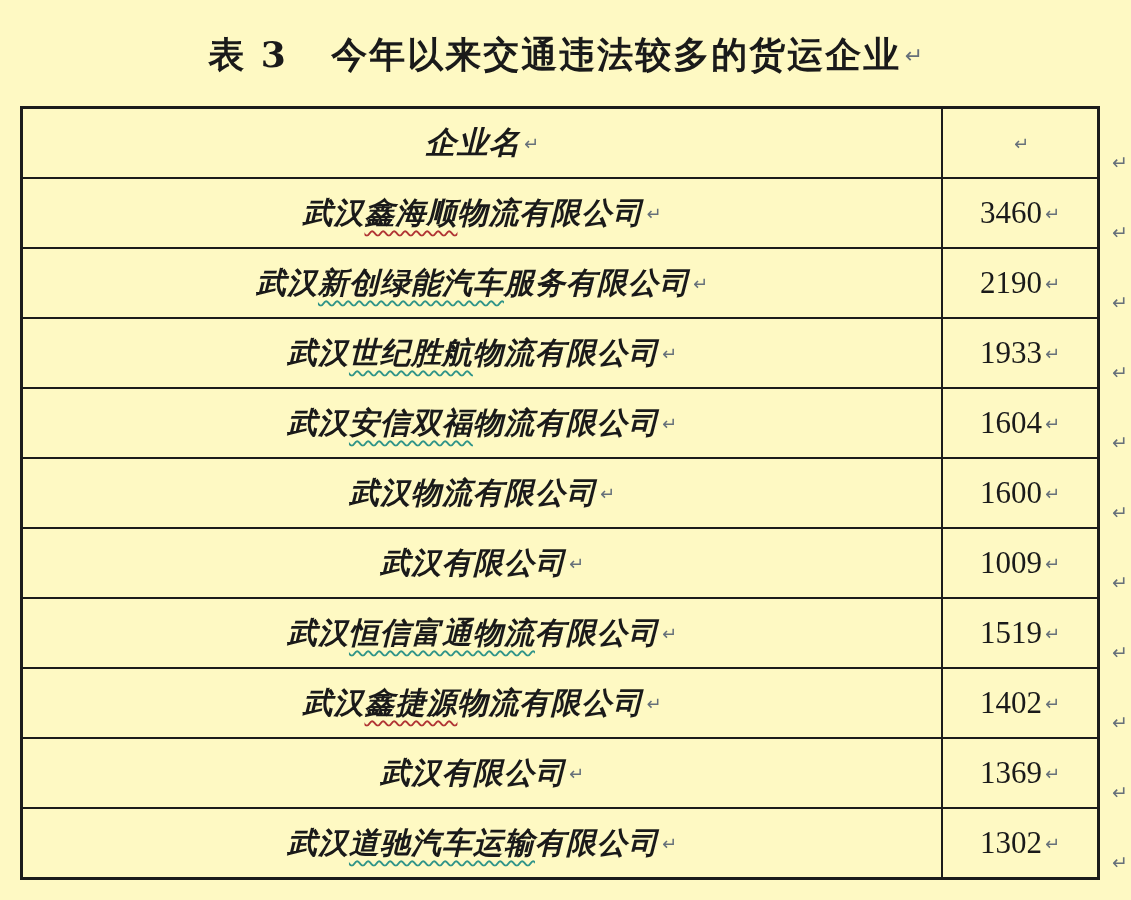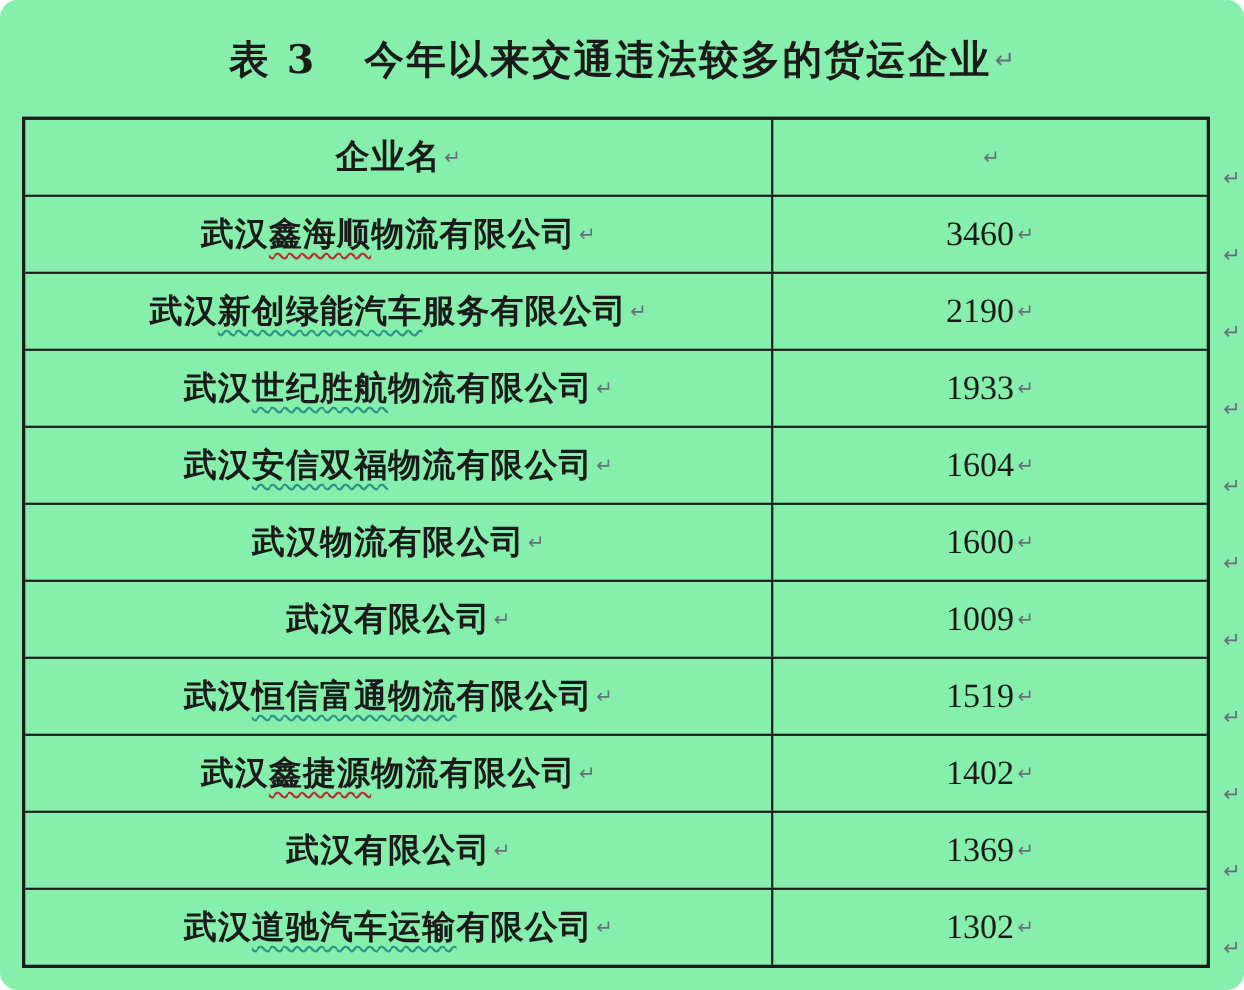--- a/index.html
+++ b/index.html
@@ -1,23 +1,22 @@
 <!DOCTYPE html>
 <html><head>
 <meta charset="utf-8">
 <style>
   html,body{margin:0;padding:0;background:#ffffff;}
   .page{
     position:relative;
     width:1131px;height:900px;
-    background:#86efac;
+    background:#fef9c3;
     font-family:"DejaVu Sans","Liberation Sans",sans-serif;
     color:#1a1a1a;
     overflow:hidden;
-    border-radius:16px;
   }
   .caption{
     padding-top:32px;
     text-align:center;
     font-family:"DejaVu Serif","Liberation Serif",serif;
     font-size:36px;
     font-weight:700;
     letter-spacing:2px;
     line-height:44px;
     white-space:pre;
@@ -31,29 +30,30 @@
   .t-row{
     position:relative;
     display:flex;
     align-items:stretch;
     height:68px;
     border-bottom:2px solid #1c1c1c;
   }
   .t-row:last-child{border-bottom:none;}
   .cell-name{
     box-sizing:border-box;
-    width:680px;
+    width:920px;
     border-right:2px solid #1c1c1c;
     display:flex;
     align-items:center;
     justify-content:center;
     font-family:"DejaVu Serif","Liberation Serif",serif;
     font-size:30px;
     font-weight:600;
     letter-spacing:1px;
+    font-style:italic;
   }
   .cell-value{
     flex:1;
     display:flex;
     align-items:center;
     justify-content:center;
     font-family:"Liberation Serif","DejaVu Serif",serif;
     font-size:31px;
     font-weight:500;
   }

